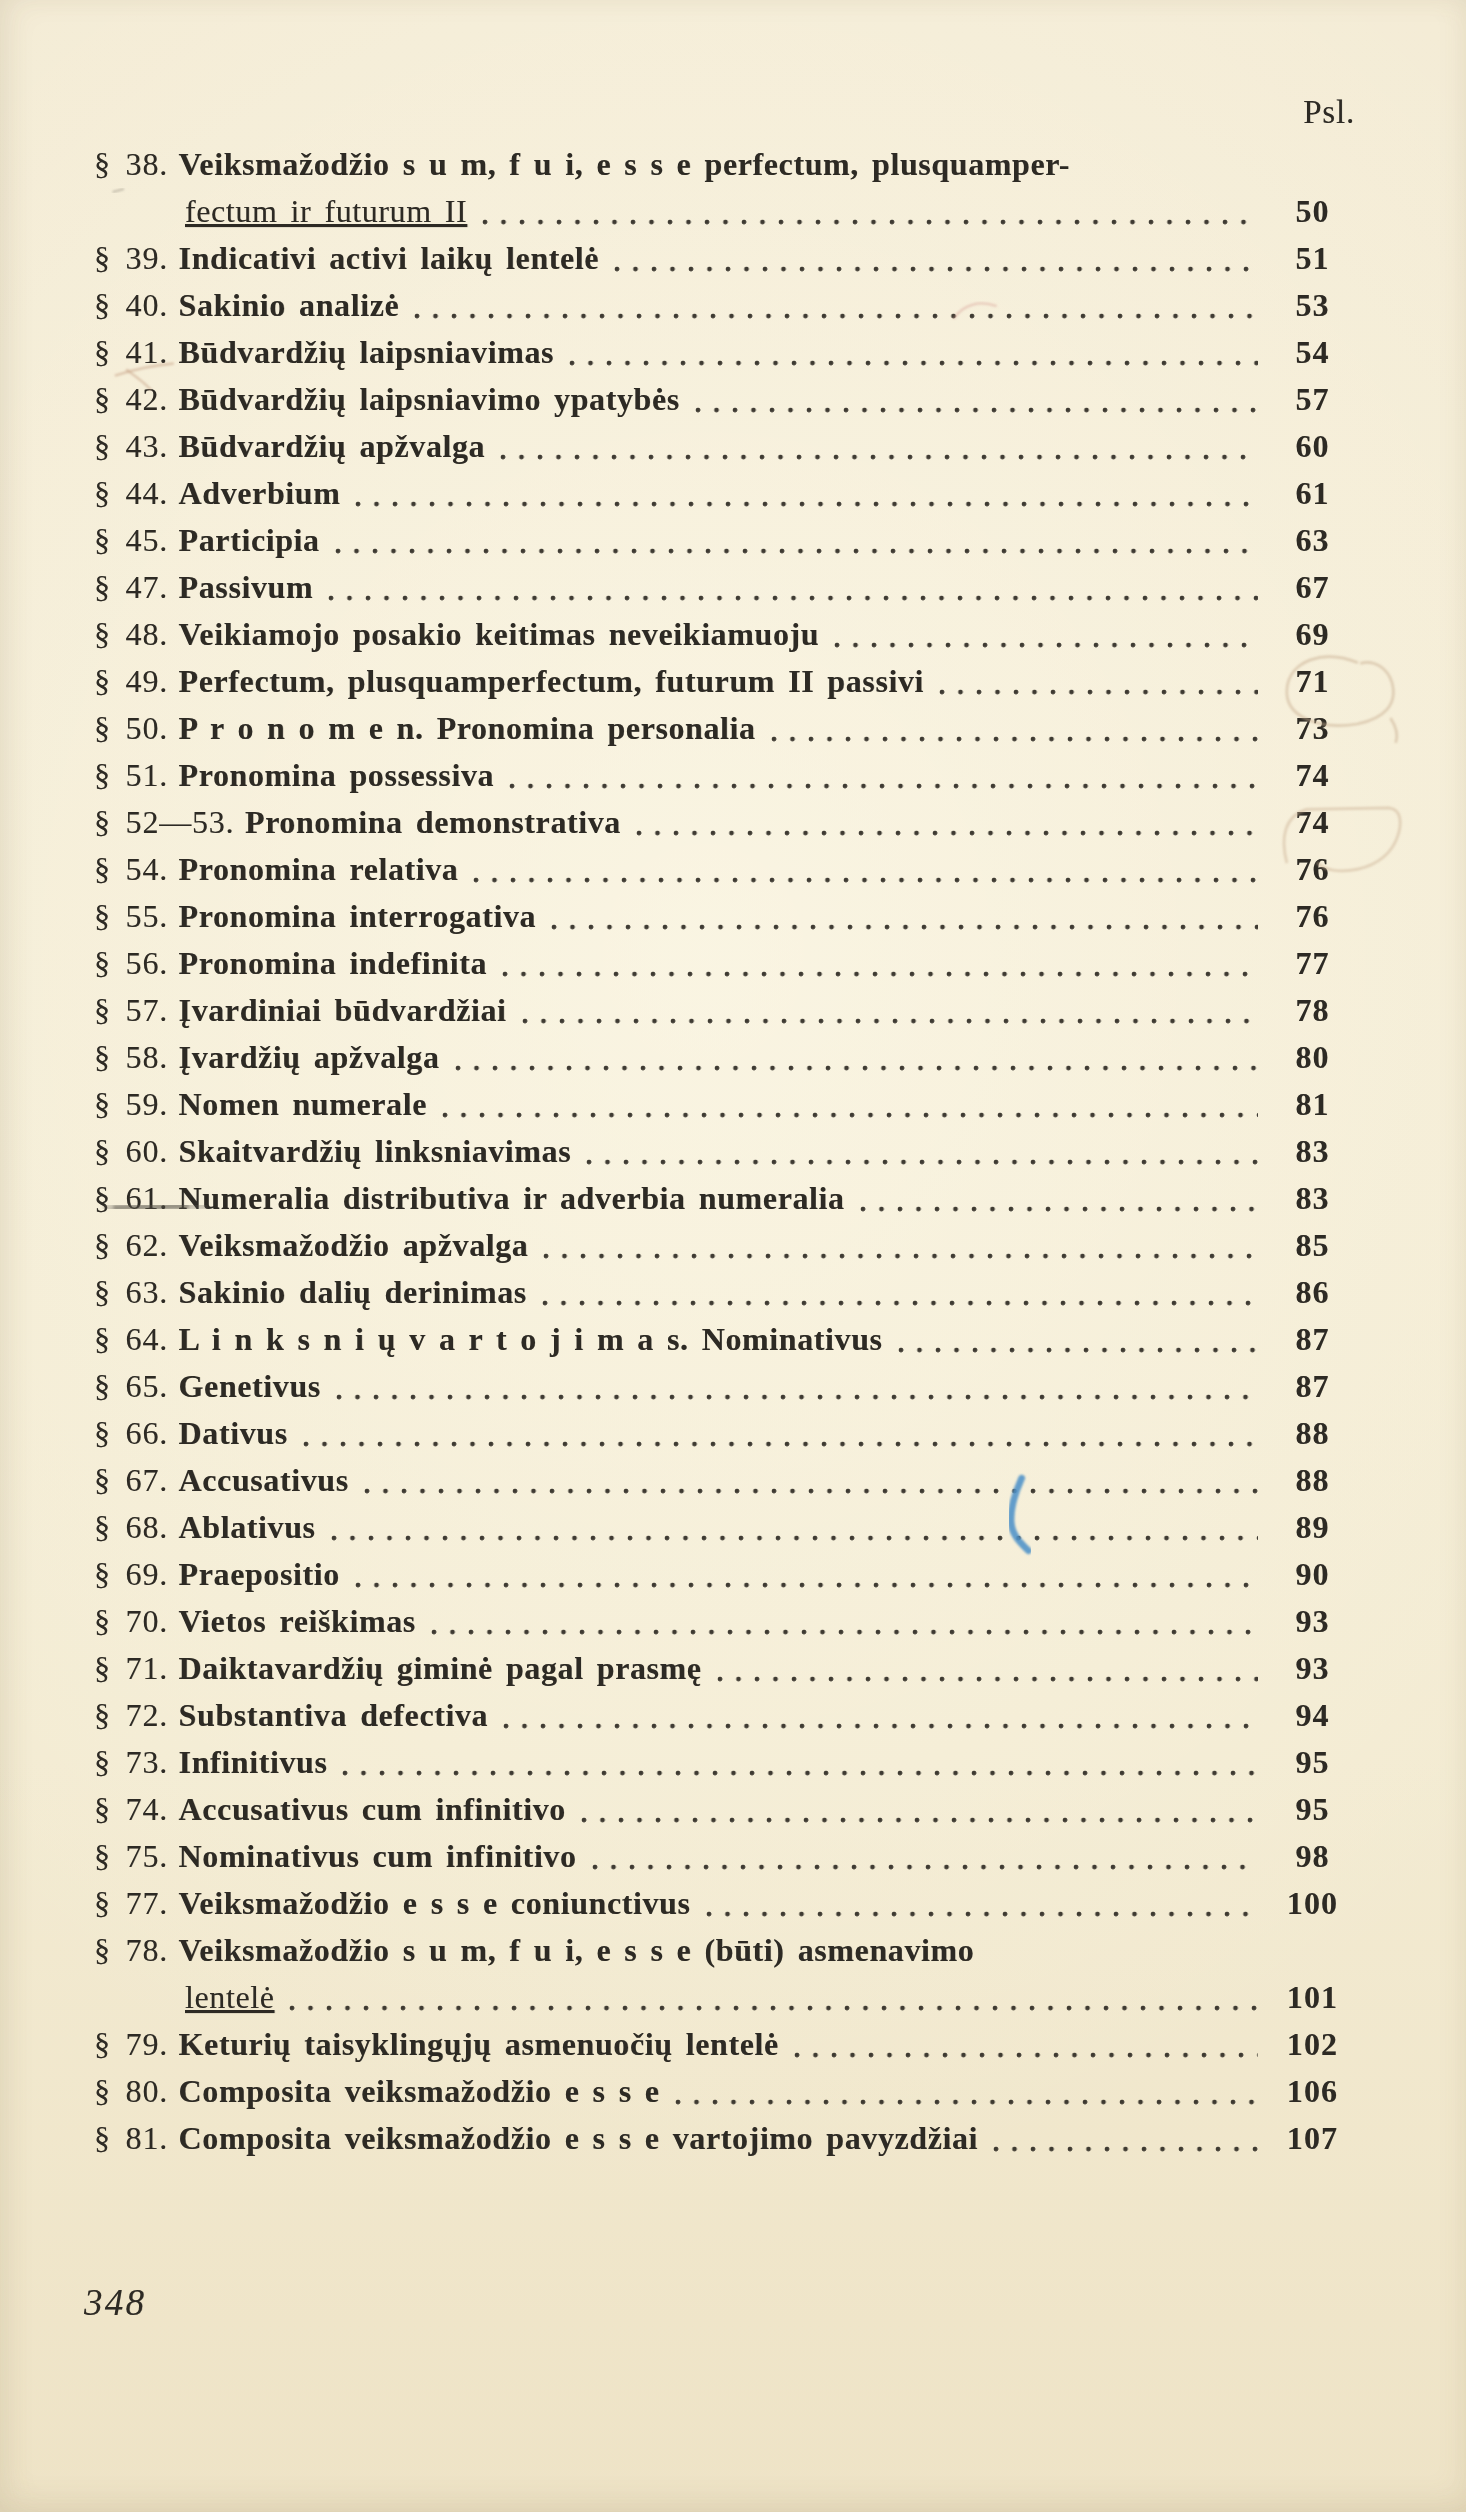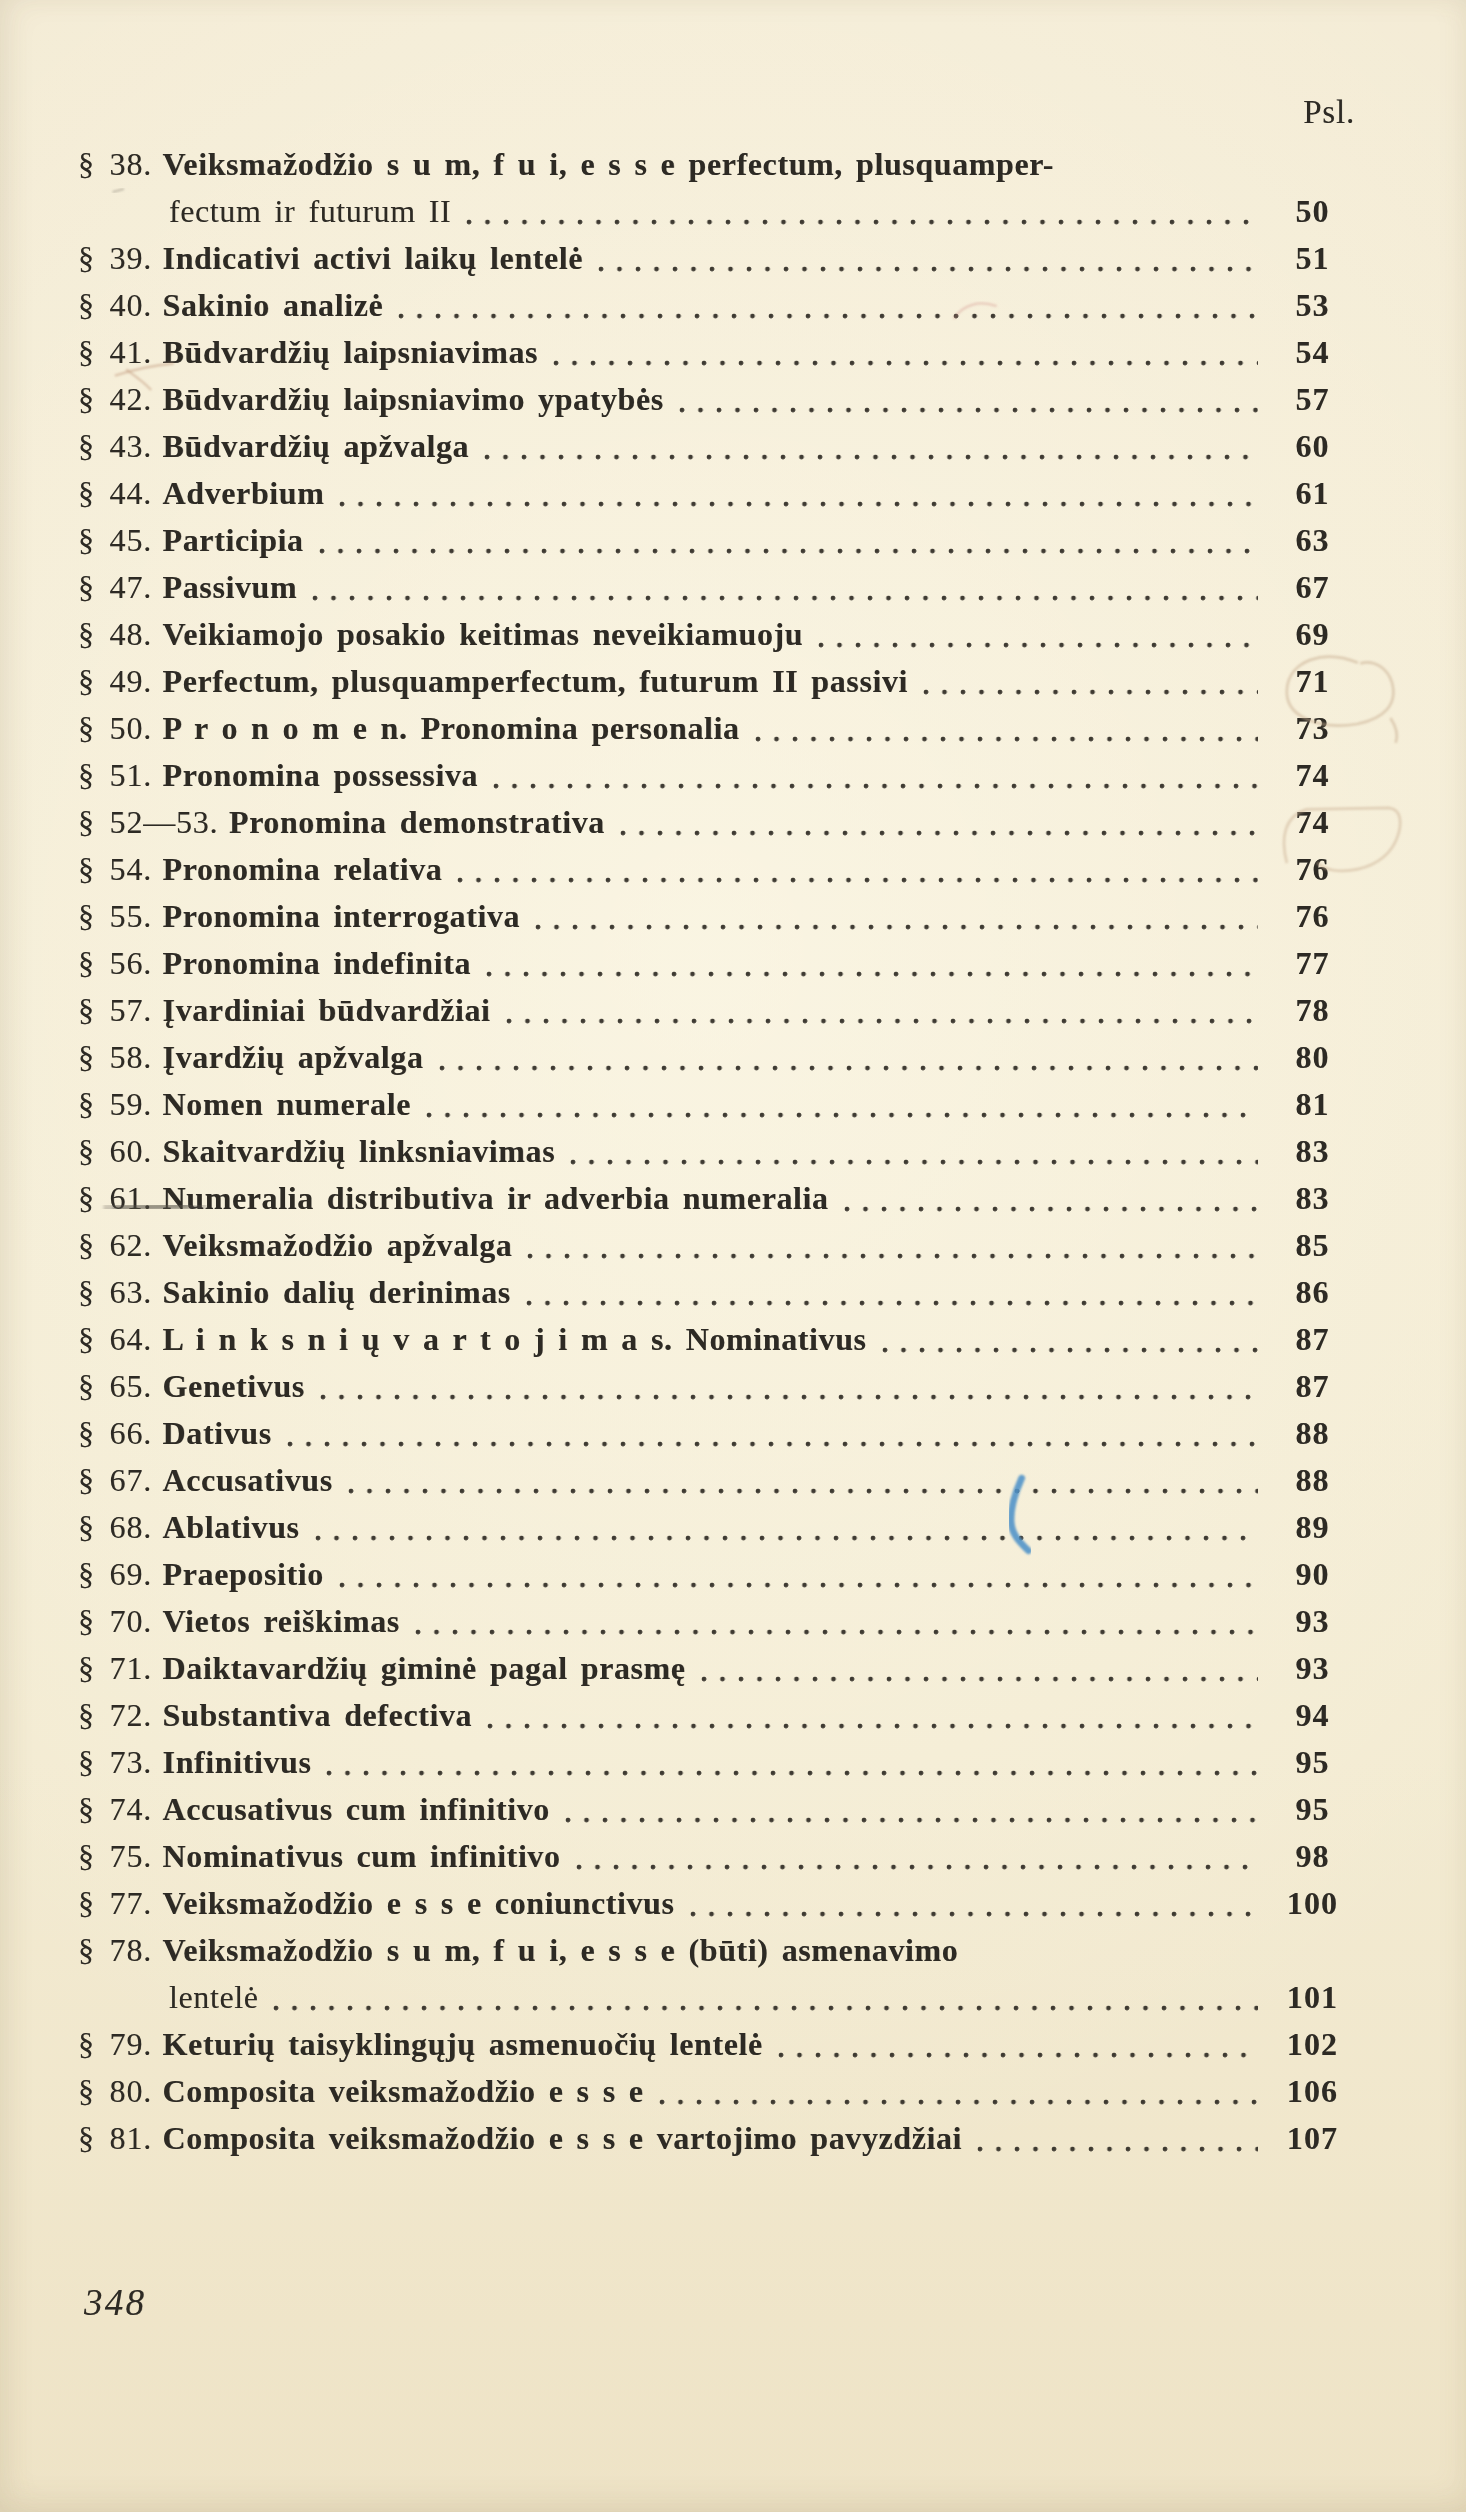--- a/index.html
+++ b/index.html
@@ -22,34 +22,34 @@
     box-shadow:inset 0 -10.6px 30px rgba(120,100,60,0.10), inset 10.6px 0 30px rgba(120,100,60,0.06);
     pointer-events:none;
   }
   .psl{
     position:absolute;top:94px;right:111px;
     font-size:33px;color:#2d2a24;
     letter-spacing:0.8px;
     text-shadow:0.3px 0.3px 0.5px rgba(45,42,36,0.35);
   }
   #toc{
-    position:absolute;left:10px;right:0;top:141px;
-    padding:0 111px 0 68px;
+    position:absolute;left:0;right:0;top:141px;
+    padding:0 111px 0 94px;
     color:#2d2a24;
   }
   .row{
     display:flex;align-items:center;
     height:47px;
     font-size:32px;
     white-space:nowrap;
     text-shadow:0.3px 0.3px 0.5px rgba(45,42,36,0.35);
   }
   .sect{letter-spacing:0.8px;word-spacing:6px;}
   .title{letter-spacing:0.6px;word-spacing:4.5px;margin-left:10.6px;font-weight:bold;}
-  .cont{letter-spacing:0.6px;word-spacing:4.5px;padding-left:91px;}
+  .cont{letter-spacing:0.6px;word-spacing:4.5px;padding-left:91px;text-decoration:underline;}
   .dots{
     flex:1 1 auto;min-width:0;height:6.8px;
     align-self:center;position:relative;top:10.6px;
     margin:0 12px 0 15px;
     background-image:radial-gradient(circle at 3px 3px, rgba(47,43,36,0.92) 2px, rgba(47,43,36,0) 2.7px);
     background-size:18.5px 6.8px;
     background-repeat:repeat-x;
     background-position:left center;
   }
   .pg{

